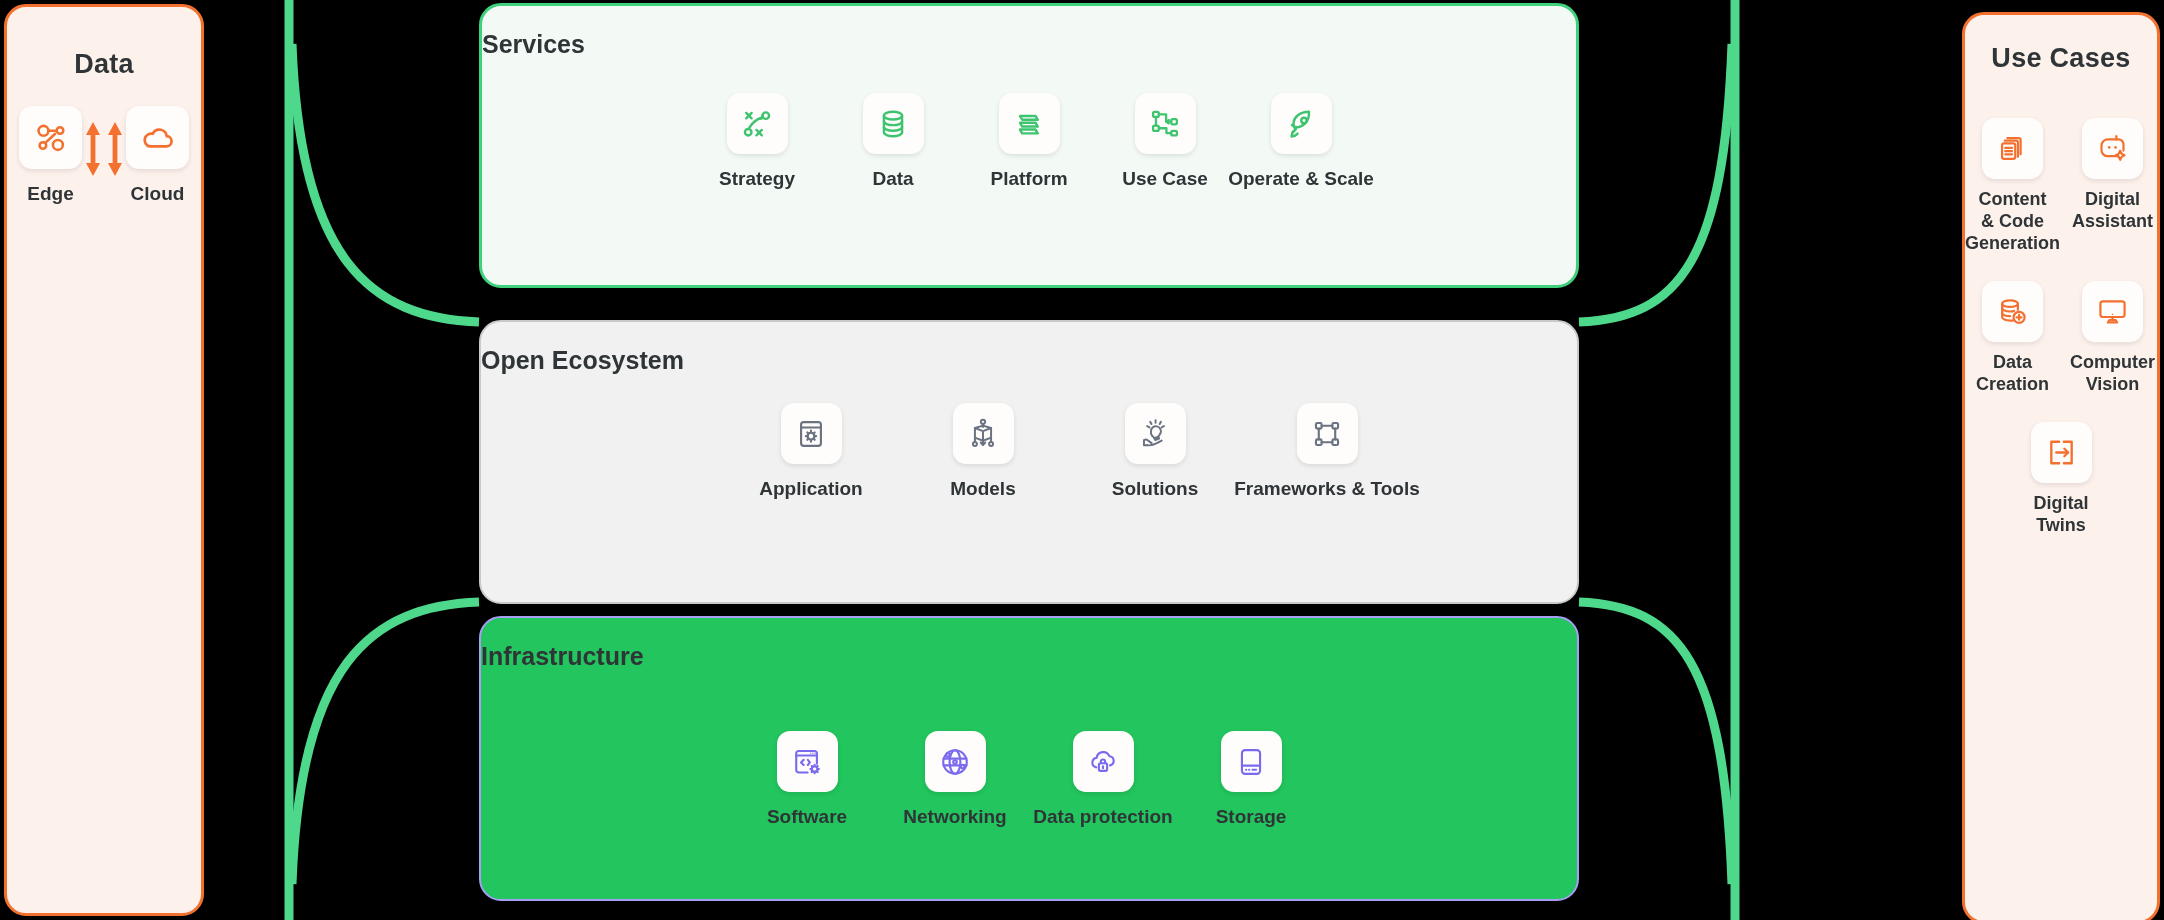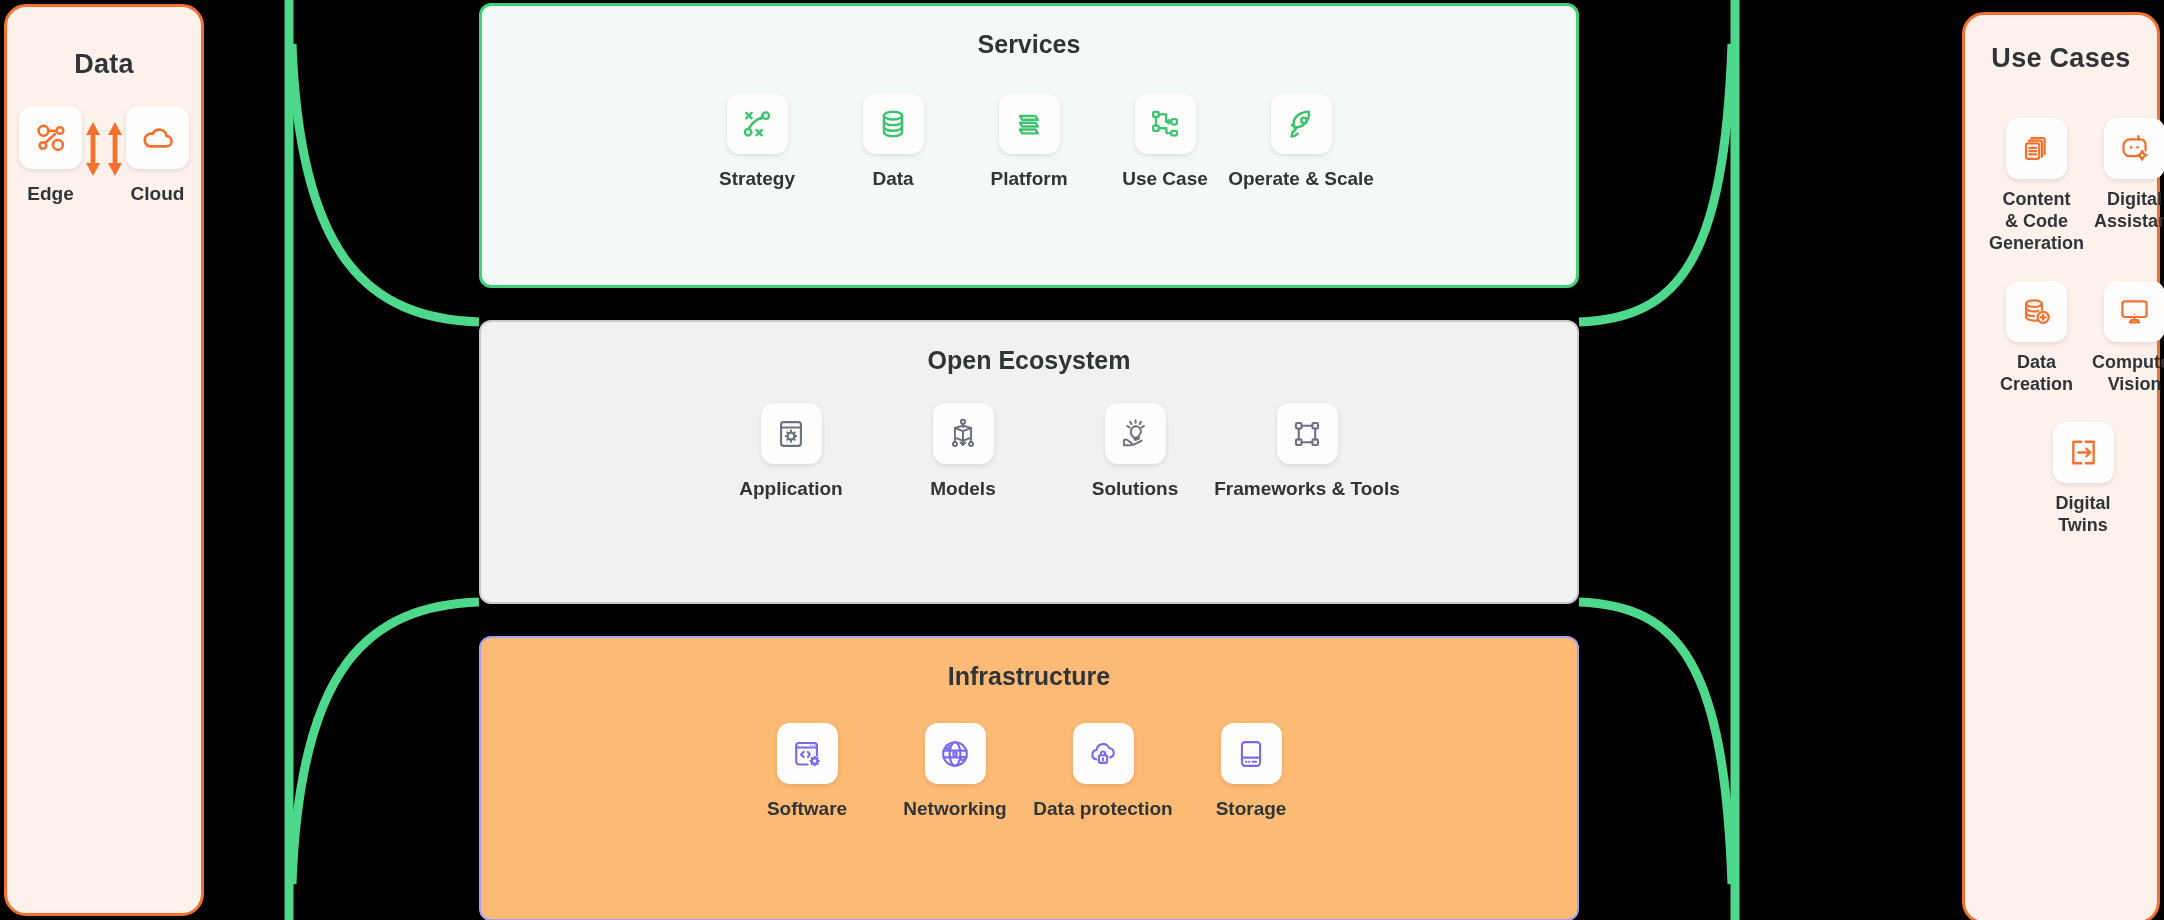--- a/index.html
+++ b/index.html
@@ -67,52 +67,53 @@
   .vsep { margin: 14px 0 12px; }
 
   
   #usecase-grid {
     margin-top: 44px;
     display: grid;
     grid-template-columns: 1fr 1fr;
     row-gap: 26px;
     column-gap: 8px;
     width: 100%;
-    padding: 0 24px;
+    padding: 0 0;
     justify-items: center;
   }
   #usecase-grid .cell { display: flex; flex-direction: column; align-items: center; width: 100%; }
   #usecase-grid .cell.span { grid-column: 1 / span 2; }
   #usecase-grid .tile { width: 61px; height: 61px; }
   #usecase-grid .item-label { font-size: 18px; font-weight: 600; margin-top: 10px; }
 
   
   .center-panel {
     position: absolute;
     left: 479px;
     width: 1100px;
-    border-radius: 12px;
+    border-radius: 22px;
     display: flex;
     flex-direction: column;
-    align-items: center;
+    align-items: flex-start;
   }
   #services-panel {
     top: 3px; height: 285px;
     background: #f3faf5;
     border: 3px solid #3ed07a;
   }
   #ecosystem-panel {
     top: 320px; height: 284px;
     background: #f1f1f1;
     border: 2px solid #c9c9c9;
   }
   #infra-panel {
-    top: 636px; height: 285px;
-    background: #fdba74;
+    top: 616px; height: 285px;
+    background: #22c55e;
     border: 2px solid #a79ff4;
+    gap: 28px;
   }
   .center-heading {
     font-size: 25px;
     font-weight: bold;
     color: #2f3437;
     margin-top: 24px;
   }
   .center-row {
     display: flex;
     align-items: flex-start;

